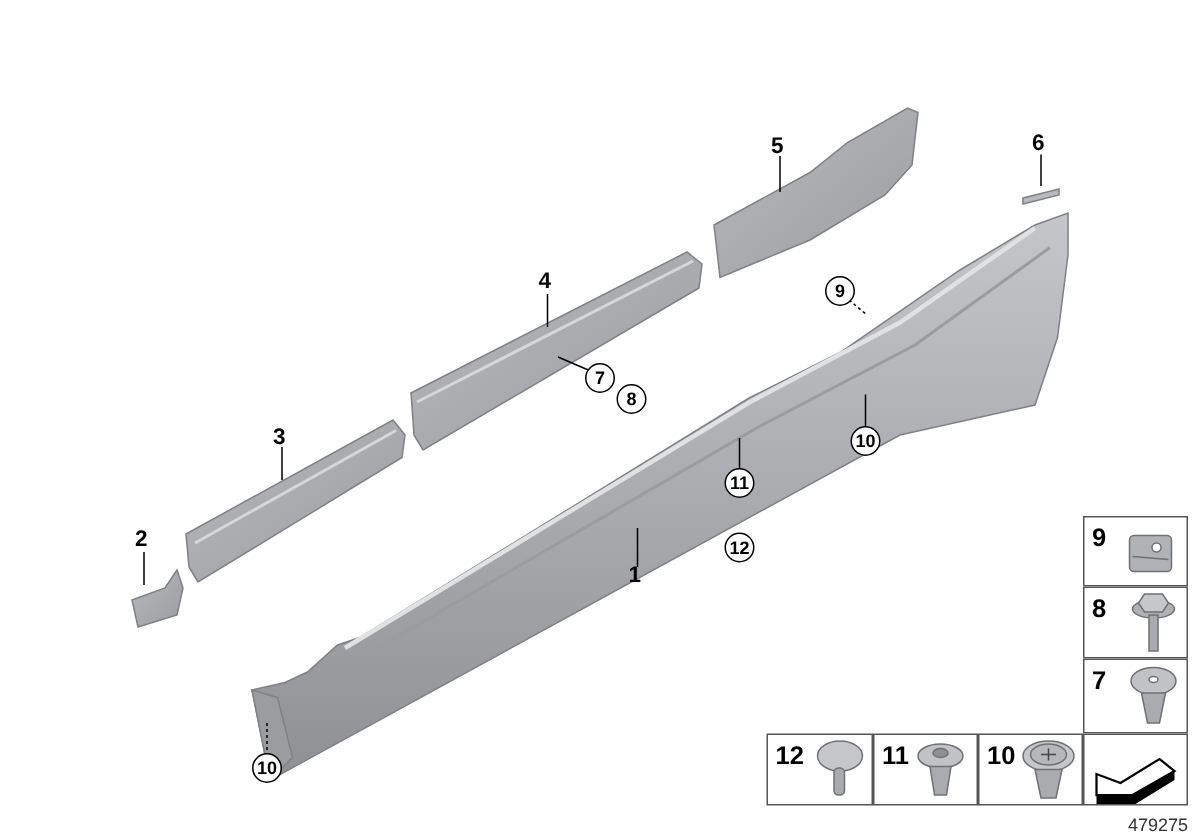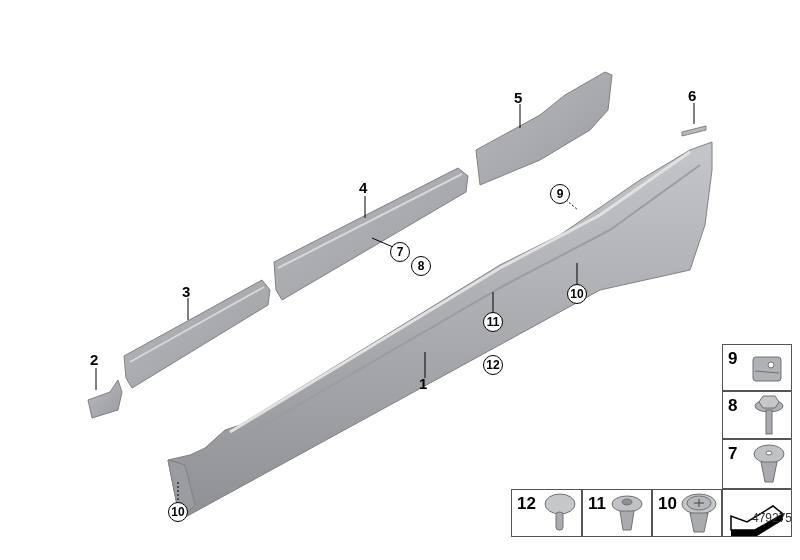--- a/index.html
+++ b/index.html
@@ -138,14 +138,14 @@
     <span class="num">10</span>
     <svg width="42" height="44" style="left:26px;top:2px">
       <ellipse cx="20" cy="12" rx="17" ry="10" fill="#c5c7c9" stroke="#6f7174"></ellipse>
       <ellipse cx="20" cy="11" rx="12" ry="7" fill="#b5b7ba" stroke="#6f7174"></ellipse>
       <line x1="15" y1="11" x2="25" y2="11" stroke="#444"></line>
       <line x1="20" y1="7" x2="20" y2="15" stroke="#444"></line>
       <path d="M11 21 L29 21 L25 40 L15 40 Z" fill="#a9abae" stroke="#6f7174"></path>
     </svg>
   </div>
 
-  <span class="docnum" style="left:752px;top:511px">479275</span>
+  <span class="docnum" style="left:752px;top:543px">479275</span>
 </div>
 
 </body></html>

